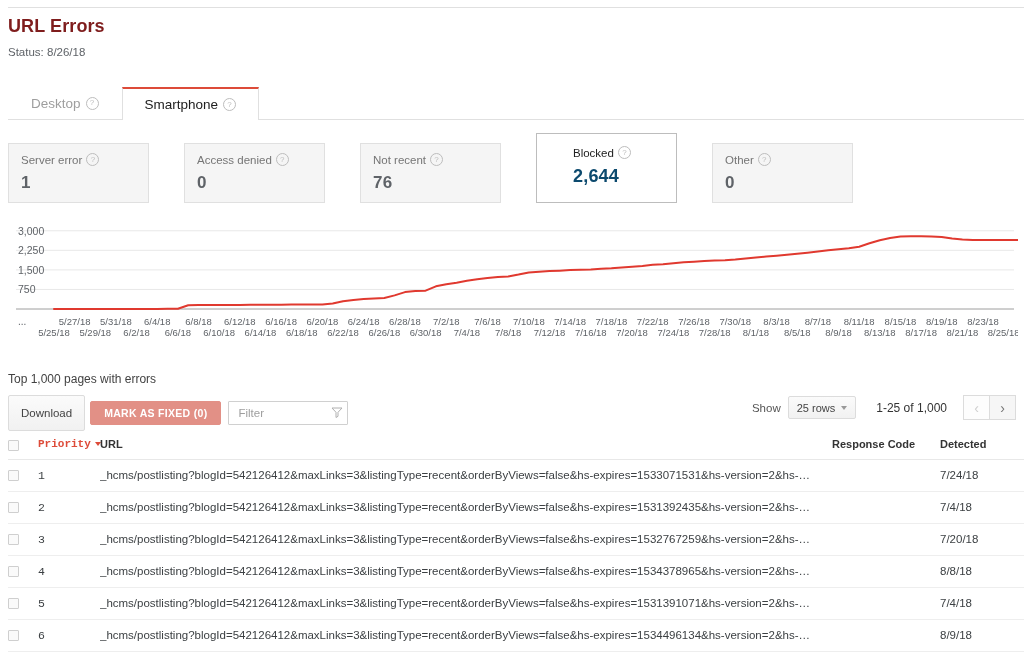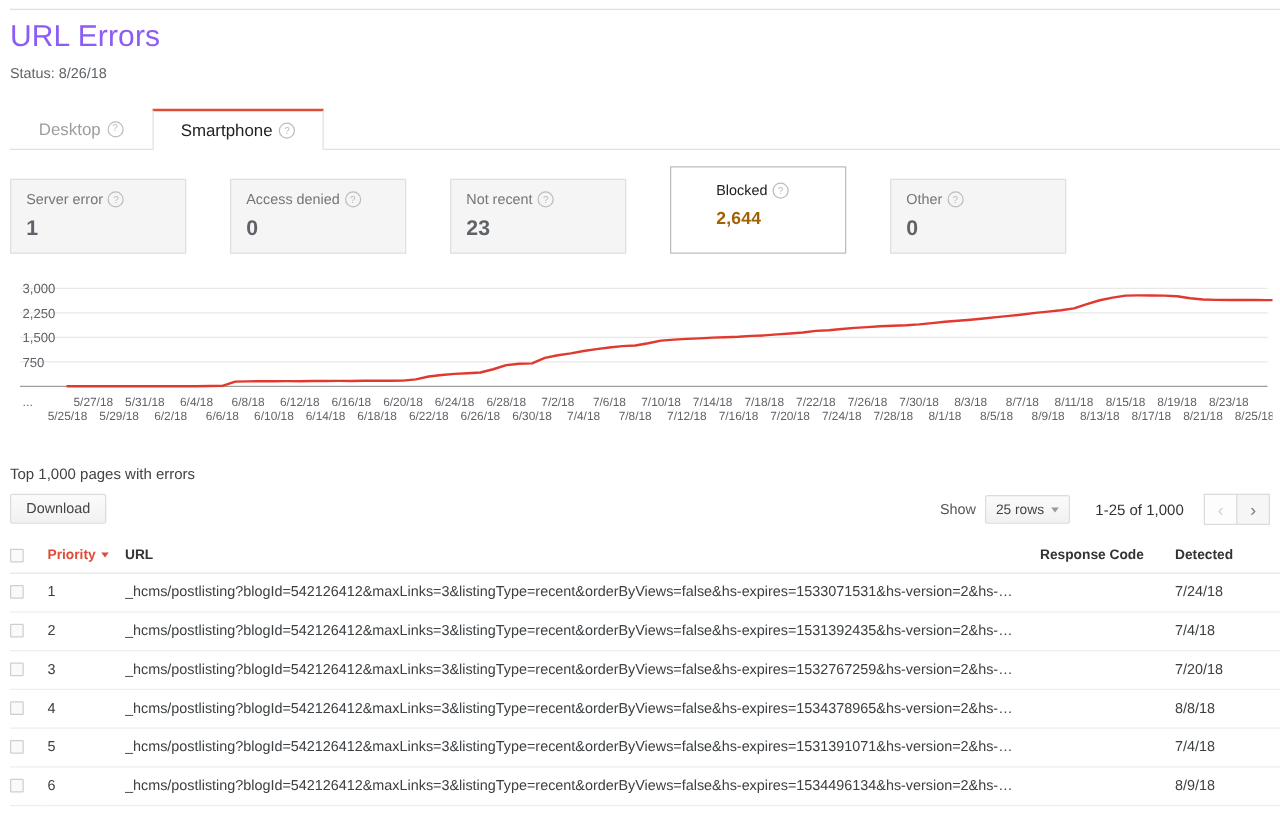--- a/index.html
+++ b/index.html
@@ -13,21 +13,21 @@
     overflow: hidden;
     position: relative;
   }
   .top-rule {
     position: absolute; left: 8px; top: 7px; right: 0; height: 1px;
     background: #e0e0e0;
   }
   
   .page-header { position: absolute; left: 8px; top: 16px; }
   .page-title {
-    font-size: 24px; font-weight: 400; color: #8b5cf6;
+    font-size: 18px; font-weight: 700; color: #7f1d1d;
     letter-spacing: .1px; margin: 0;
   }
   .page-status {
     font-size: 11.5px; color: #5f6368; margin-top: 9px;
   }
   
   .tabs {
     position: absolute; left: 8px; top: 87px; right: 0;
     height: 32px;
     border-bottom: 1px solid #e0e0e0;
@@ -86,39 +86,39 @@
   }
   .card-label {
     display: flex; align-items: center; gap: 4px;
     font-size: 11.5px; color: #757575; white-space: nowrap;
   }
   .card.selected .card-label { color: #212121; }
   .card-value {
     font-size: 17px; font-weight: bold; color: #5f6368;
     margin-top: 7px; letter-spacing: .2px;
   }
-  .card.selected .card-value { color: #a16207; font-size: 14px; }
+  .card.selected .card-value { color: #0c4a6e; font-size: 18px; }
   
   .chart-wrap {
     position: absolute; left: 8px; top: 211px;
     width: 1010px; height: 140px;
   }
   .chart-svg { display: block; }
   
   .table-caption {
     position: absolute; left: 8px; top: 372px;
     font-size: 12px; color: #424242;
   }
   .toolbar {
     position: absolute; left: 8px; top: 395px;
     display: flex; align-items: center;
   }
   .btn-download {
     box-sizing: border-box;
-    height: 24px; padding: 0 12px;
+    height: 36px; padding: 0 12px;
     font-size: 11.5px; color: #444;
     background: linear-gradient(#fbfbfb,#f1f1f1);
     border: 1px solid #dcdcdc; border-radius: 2px;
     display: flex; align-items: center; cursor: pointer;
   }
   .btn-fixed {
     box-sizing: border-box;
     height: 24px; padding: 0 13px; margin-left: 5px;
     font-size: 10.5px; font-weight: bold; letter-spacing: .3px;
     color: #ffffff; background: #e29086;
@@ -178,21 +178,21 @@
     border-bottom: 1px solid #e8e8e8;
     white-space: nowrap;
   }
   table.errors th.sorted { color: #dd4b39; }
   table.errors td {
     font-size: 11.5px; color: #3c4043;
     padding: 9px 0; border-bottom: 1px solid #eeeeee;
     white-space: nowrap; overflow: hidden; text-overflow: ellipsis;
   }
   .col-check { width: 30px; }
-  .col-priority { width: 62px; }
+  .col-priority { width: 62px; font-family: Liberation Mono, monospace; }
   .col-url { width: 718px; padding-right: 14px !important; }
   .col-code { width: 108px; }
   .col-detected { width: 90px; }
   .chk {
     box-sizing: border-box;
     width: 11px; height: 11px; display: inline-block;
     border: 1px solid #cfcfcf; border-radius: 1px;
     background: #fafafa; cursor: pointer; vertical-align: middle;
   }
   .sort-caret {
@@ -239,21 +239,21 @@
         <span>Access denied</span>
         <span class="help-icon">?</span>
       </div>
       <div class="card-value">0</div>
     </div>
     <div class="card">
       <div class="card-label">
         <span>Not recent</span>
         <span class="help-icon">?</span>
       </div>
-      <div class="card-value">23</div>
+      <div class="card-value">76</div>
     </div>
     <div class="card selected">
       <div class="card-label">
         <span>Blocked</span>
         <span class="help-icon">?</span>
       </div>
       <div class="card-value">2,644</div>
     </div>
     <div class="card">
       <div class="card-label">
@@ -324,20 +324,29 @@
       <text x="892.4516129032259" y="114" text-anchor="middle" font-size="9.5" fill="#5f6368" font-family="&quot;Liberation Sans&quot;, sans-serif">8/15/18</text>
       <text x="933.741935483871" y="114" text-anchor="middle" font-size="9.5" fill="#5f6368" font-family="&quot;Liberation Sans&quot;, sans-serif">8/19/18</text>
       <text x="975.0322580645161" y="114" text-anchor="middle" font-size="9.5" fill="#5f6368" font-family="&quot;Liberation Sans&quot;, sans-serif">8/23/18</text>
     </svg>
   </div>
 
 <div class="table-caption">Top 1,000 pages with errors</div>
 
 <div class="toolbar">
   <div class="btn-download">Download</div>
+  <div class="btn-fixed">MARK AS FIXED (0)</div>
+  <div class="filter-box">
+    <input class="filter-input" placeholder="Filter" style="">
+    <span>
+      <svg width="12" height="12" viewBox="0 0 12 12" aria-hidden="true">
+        <path d="M1 2 h10 l-4 4.3 v4 l-2 1.2 v-5.2 z" fill="none" stroke="#b0b0b0" stroke-width="1"></path>
+      </svg>
+    </span>
+  </div>
 </div>
 
 <div class="pager">
   <span class="pager-label">Show</span>
   <div class="rows-select">
     <span>25 rows</span>
     <span class="caret"></span>
   </div>
   <span class="pager-range">1-25 of 1,000</span>
   <div class="pager-btn prev">‹</div>

